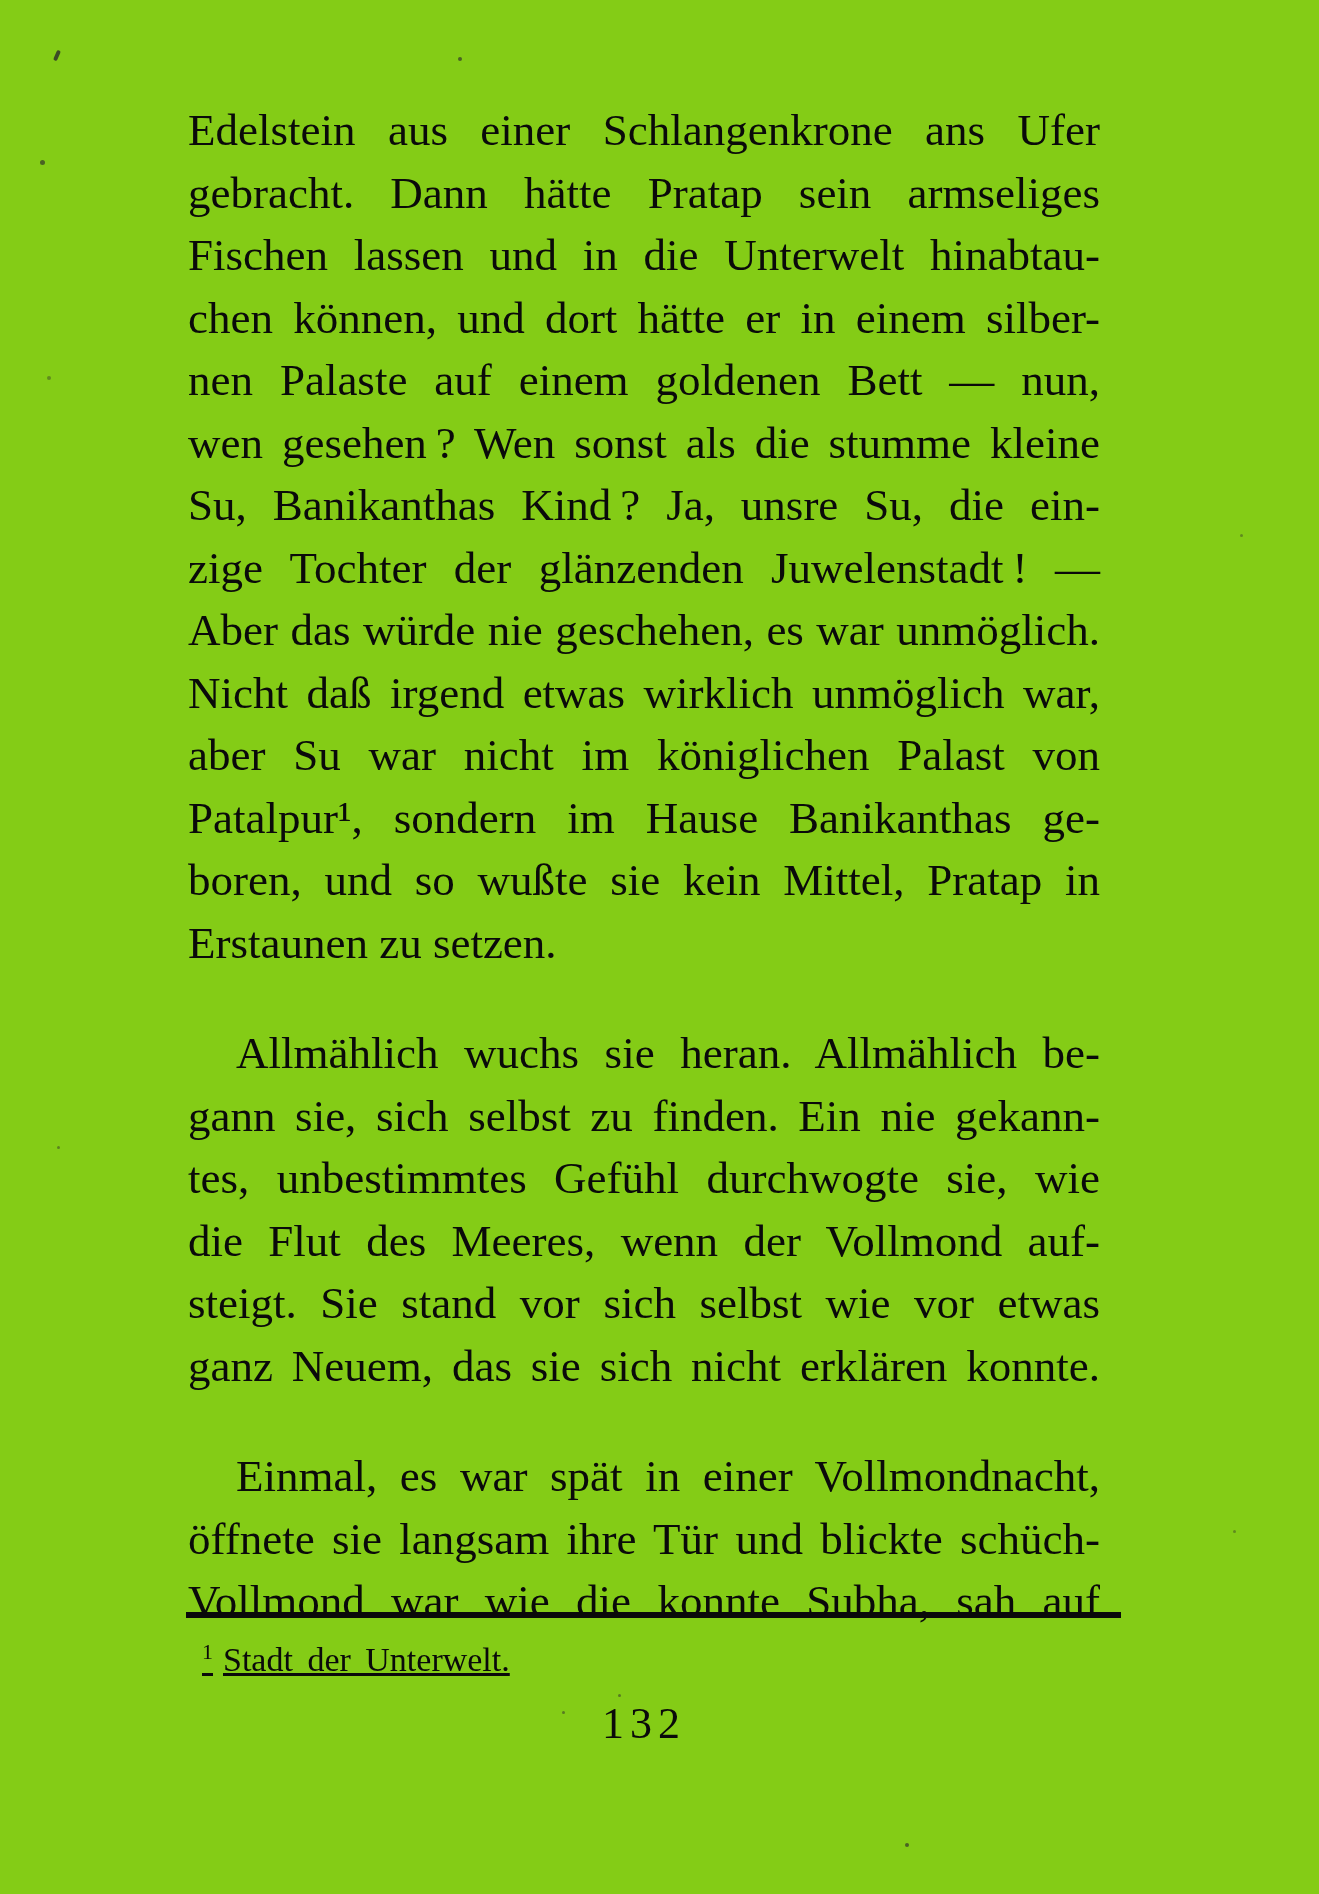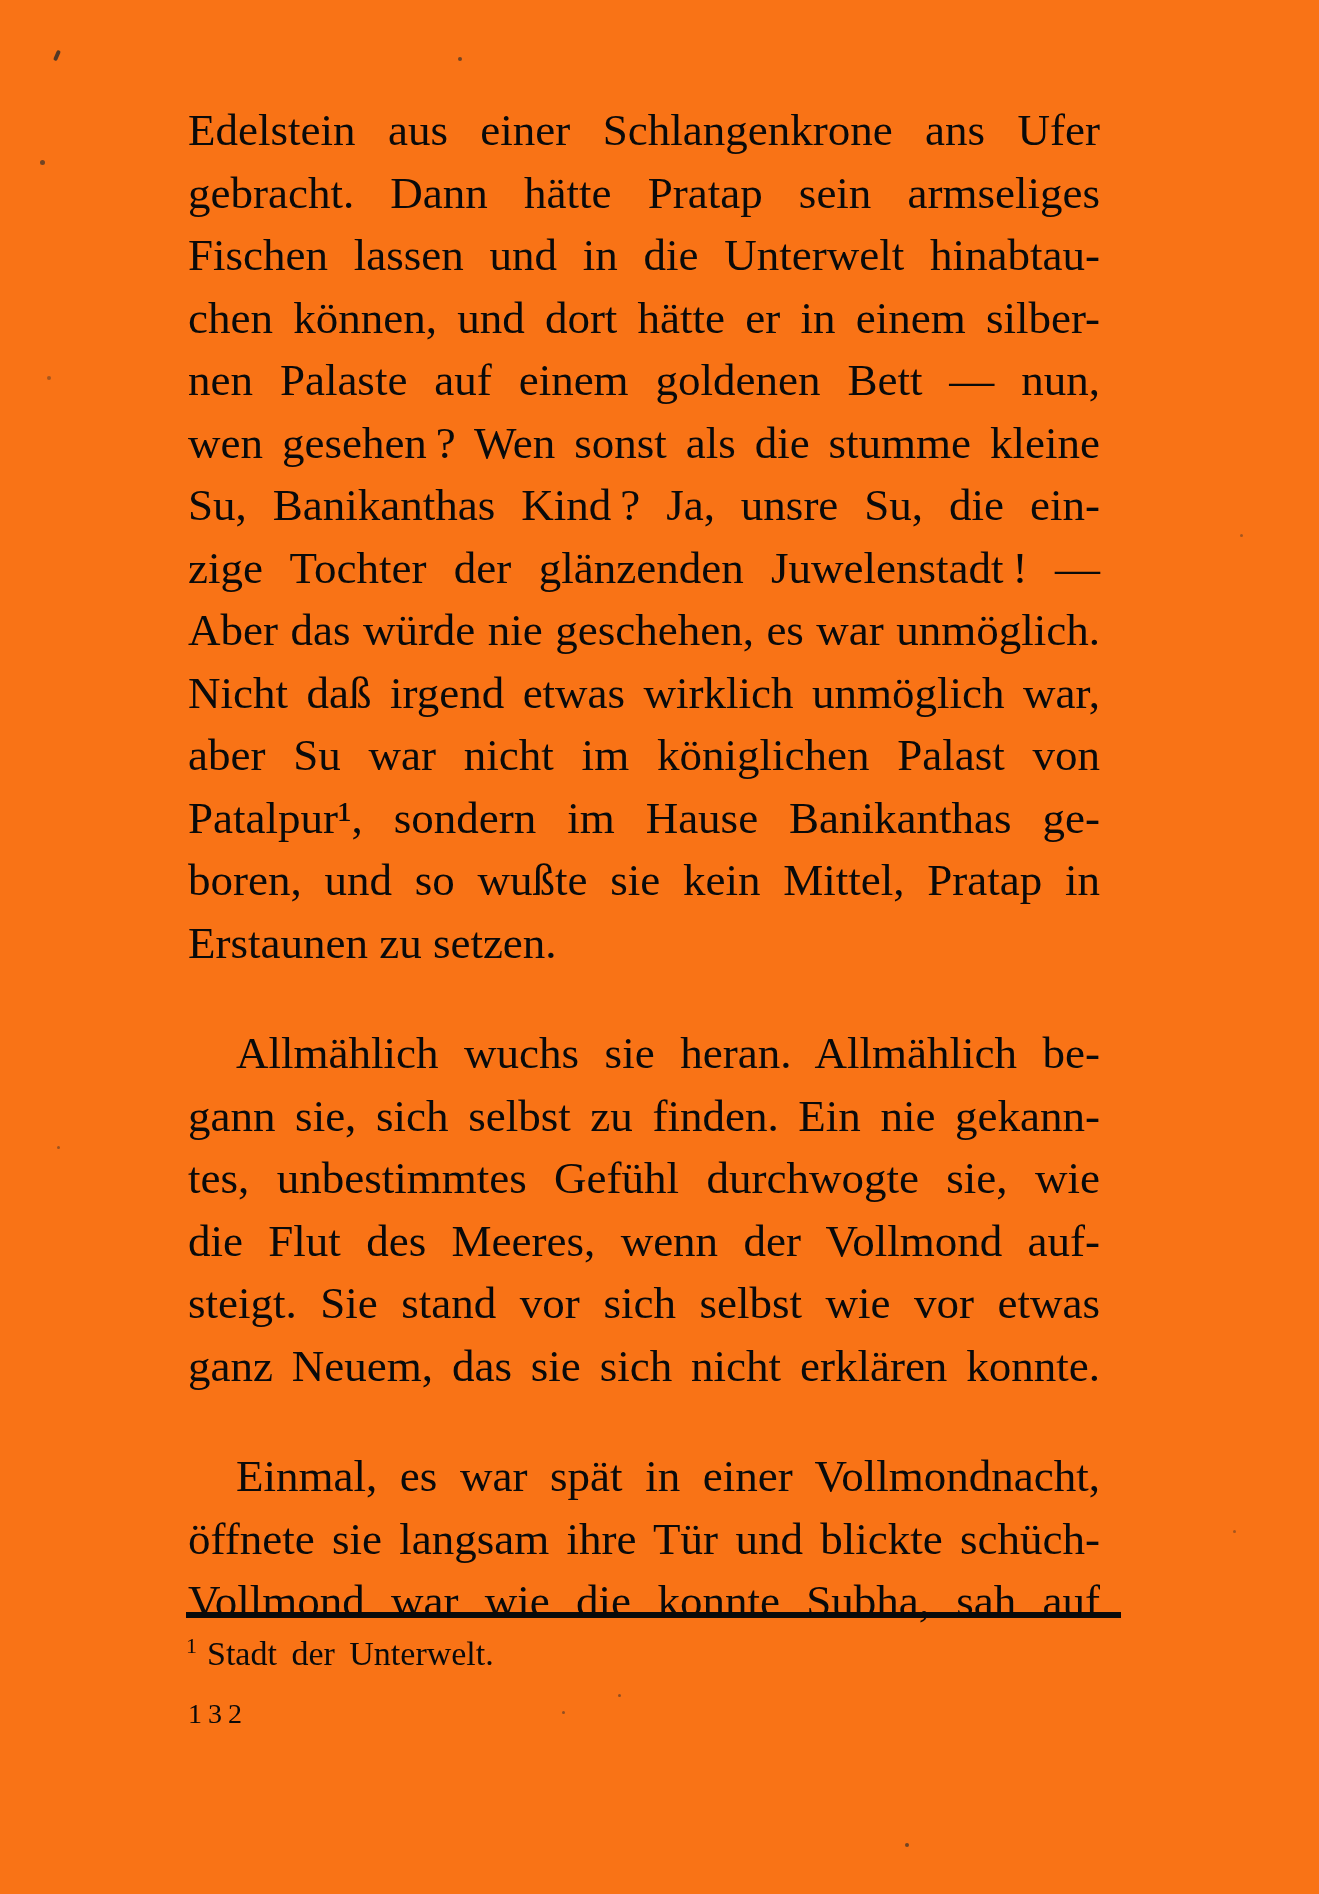--- a/index.html
+++ b/index.html
@@ -4,21 +4,21 @@
 <style>
   html,body{margin:0;padding:0;}
   body{
     width:1319px;height:1894px;
     background:#ffffff;
     position:relative;
     font-family:"Liberation Serif","DejaVu Serif",serif;
     color:#000;
     overflow:hidden;
   }
-  .page{position:absolute;inset:0;background:#f97316;}
+  .page{position:absolute;inset:0;background:#84cc16;}
   .text-block{
     position:absolute;
     left:188px;top:99px;
     width:912px;
   }
   .line{
     font-size:45px;
     line-height:62.5px;
     height:62.5px;
     white-space:nowrap;
@@ -29,37 +29,39 @@
   .line.indent{padding-left:48px;margin-top:48px;}
   .line.flush{text-align:center;text-align-last:left;}
   .footnote-rule{
     position:absolute;
     left:186px;top:1612px;
     width:935px;height:6px;
     background:#0a0a0a;
   }
   .footnote{
     position:absolute;
-    left:186px;top:1624px;
+    left:202px;top:1624px;
     width:912px;
     font-size:34px;
-    line-height:43px;
+    line-height:56px;
     word-spacing:6px;
     color:#0a0a0a;
+    text-decoration:underline;
   }
   .footnote sup{
     font-size:22px;
     vertical-align:super;
     margin-right:10px;
   }
   .page-number{
     position:absolute;
     left:188px;top:1698px;
     width:912px;
-    font-size:28px;
+    text-align:center;
+    font-size:44px;
     letter-spacing:6px;
     color:#0a0a0a;
   }
   .scan-speck{
     position:absolute;
     background:#2b2b2b;
     border-radius:50%;
     opacity:.65;
   }
   .scan-speck.tick{

